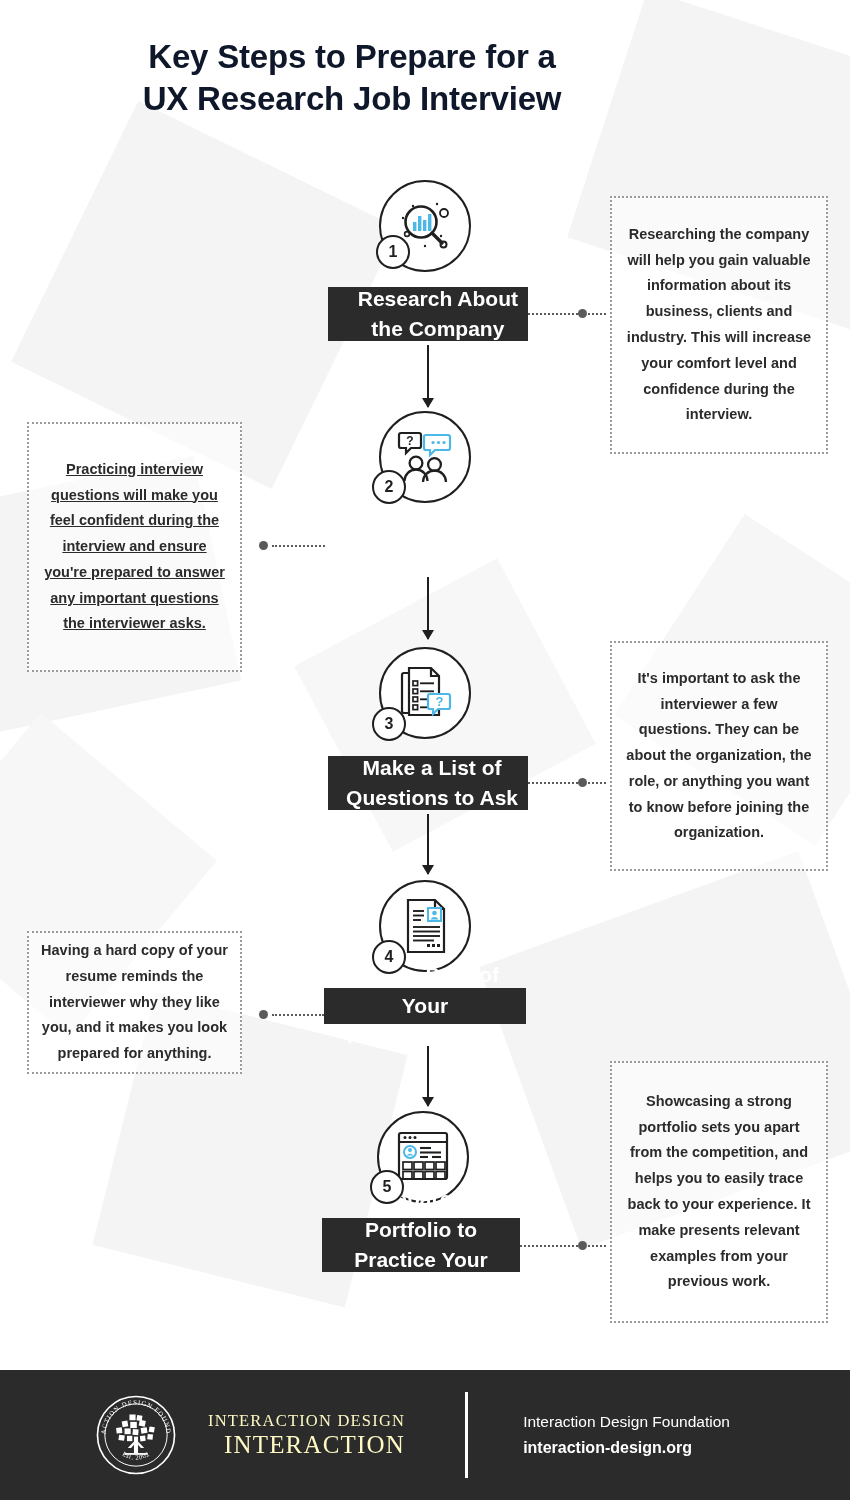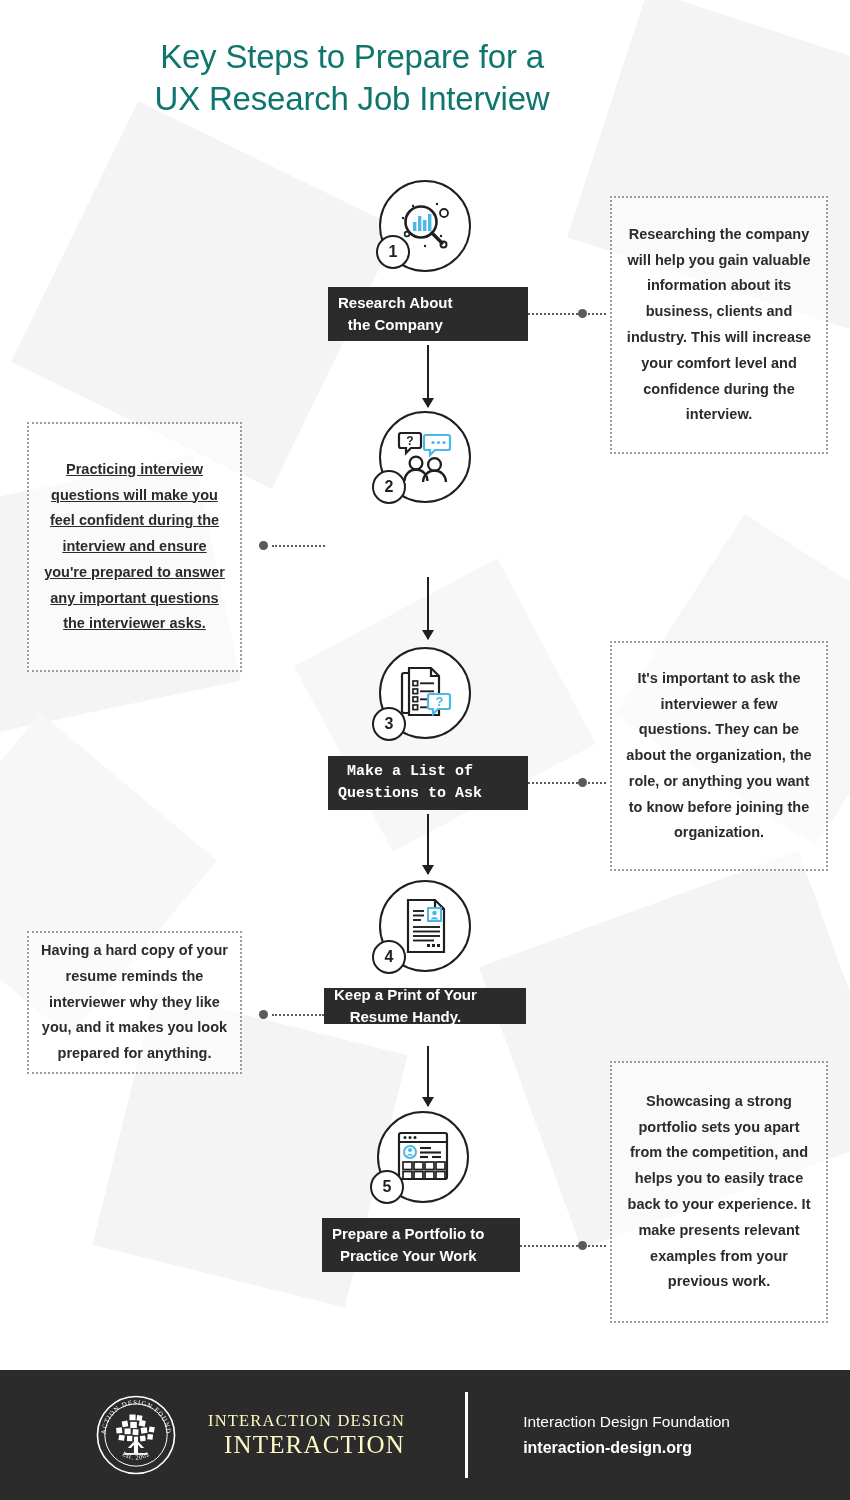--- a/index.html
+++ b/index.html
@@ -23,22 +23,22 @@
   .bg4 { left:520px; top:900px; width:340px; height:300px; transform:rotate(-20deg); }
   .bg5 { left:120px; top:1020px;width:260px; height:260px; transform:rotate(14deg); }
   .bg6 { left:330px; top:600px; width:230px; height:210px; transform:rotate(-28deg); background:#f7f7f7;}
   .bg7 { left:660px; top:560px; width:240px; height:240px; transform:rotate(33deg); background:#f6f6f6;}
   .bg8 { left:-60px; top:760px; width:230px; height:230px; transform:rotate(40deg); background:#f7f7f7;}
 
   
   #title {
     position:absolute; left:0; top:36px; width:704px;
     text-align:center;
-    font-size:33px; font-weight:normal; line-height:1.28;
-    color:#0f766e; letter-spacing:-0.2px;
+    font-size:33px; font-weight:bold; line-height:1.28;
+    color:#0f172a; letter-spacing:-0.2px;
   }
 
   
   .step-icon {
     position:absolute;
     width:92px; height:92px;
     border-radius:50%;
     border:2.5px solid #1f1f1f;
     background:#ffffff;
     display:flex; align-items:center; justify-content:center;
@@ -47,23 +47,23 @@
     position:absolute;
     width:34px; height:34px; border-radius:50%;
     border:2.5px solid #1f1f1f; background:#ffffff;
     display:flex; align-items:center; justify-content:center;
     font-size:16px; font-weight:bold; color:#1f1f1f;
     z-index:4;
   }
   .step-label {
     position:absolute;
     background:#2b2b2b; color:#ffffff;
-    font-size:15px; font-weight:bold; line-height:1.45;
+    font-size:21px; font-weight:bold; line-height:1.45;
     text-align:center;
-    display:flex; align-items:center; justify-content:flex-start;
+    display:flex; align-items:center; justify-content:flex-end;
     padding:8px 10px;
   }
   .arrow { position:absolute; width:2px; background:#1f1f1f; }
   .arrow::after {
     content:""; position:absolute; left:-5px; bottom:-1px;
     width:0; height:0;
     border-left:6px solid transparent;
     border-right:6px solid transparent;
     border-top:10px solid #1f1f1f;
   }
@@ -192,21 +192,21 @@
       <line x1="24" y1="35.3" x2="38" y2="35.3" stroke="#1f1f1f" stroke-width="1.9"></line>
       <rect x="17" y="41" width="4.6" height="4.6" fill="none" stroke="#1f1f1f" stroke-width="1.7"></rect>
       <line x1="24" y1="43.3" x2="34" y2="43.3" stroke="#1f1f1f" stroke-width="1.9"></line>
       <path d="M34 30 h18 a2 2 0 0 1 2 2 v11 a2 2 0 0 1 -2 2 h-10 l-5 5 v-5 h-3 a2 2 0 0 1 -2 -2 v-11 a2 2 0 0 1 2 -2 z" fill="#ffffff" stroke="#4bb8e8" stroke-width="2.2"></path>
       <text x="43.5" y="42" font-family="Liberation Sans, sans-serif" font-size="13" font-weight="bold" fill="#4bb8e8" text-anchor="middle">?</text>
     </svg>
   </div>
   <div class="step-badge" style="left:372px; top:707px;">
     <span>3</span>
   </div>
-  <div class="step-label" style="left:328px; top:756px; width:200px; height:54px;font-family:Liberation Mono, monospace;">
+  <div class="step-label" style="left:328px; top:756px; width:200px; height:54px;">
     <div>
       <div>Make a List of</div>
       <div>Questions to Ask</div>
     </div>
   </div>
   <div class="conn" style="left:528px; top:782px; width:78px;"></div>
   <div class="conn-dot" style="left:578px; top:778px;"></div>
   <div class="desc" style="left:610px; top:641px; width:218px; height:230px;">It's important to ask the interviewer a few questions. They can be about the organization, the role, or anything you want to know before joining the organization.</div>
   <div class="arrow" style="left:427px; top:814px; height:60px;"></div>
 

